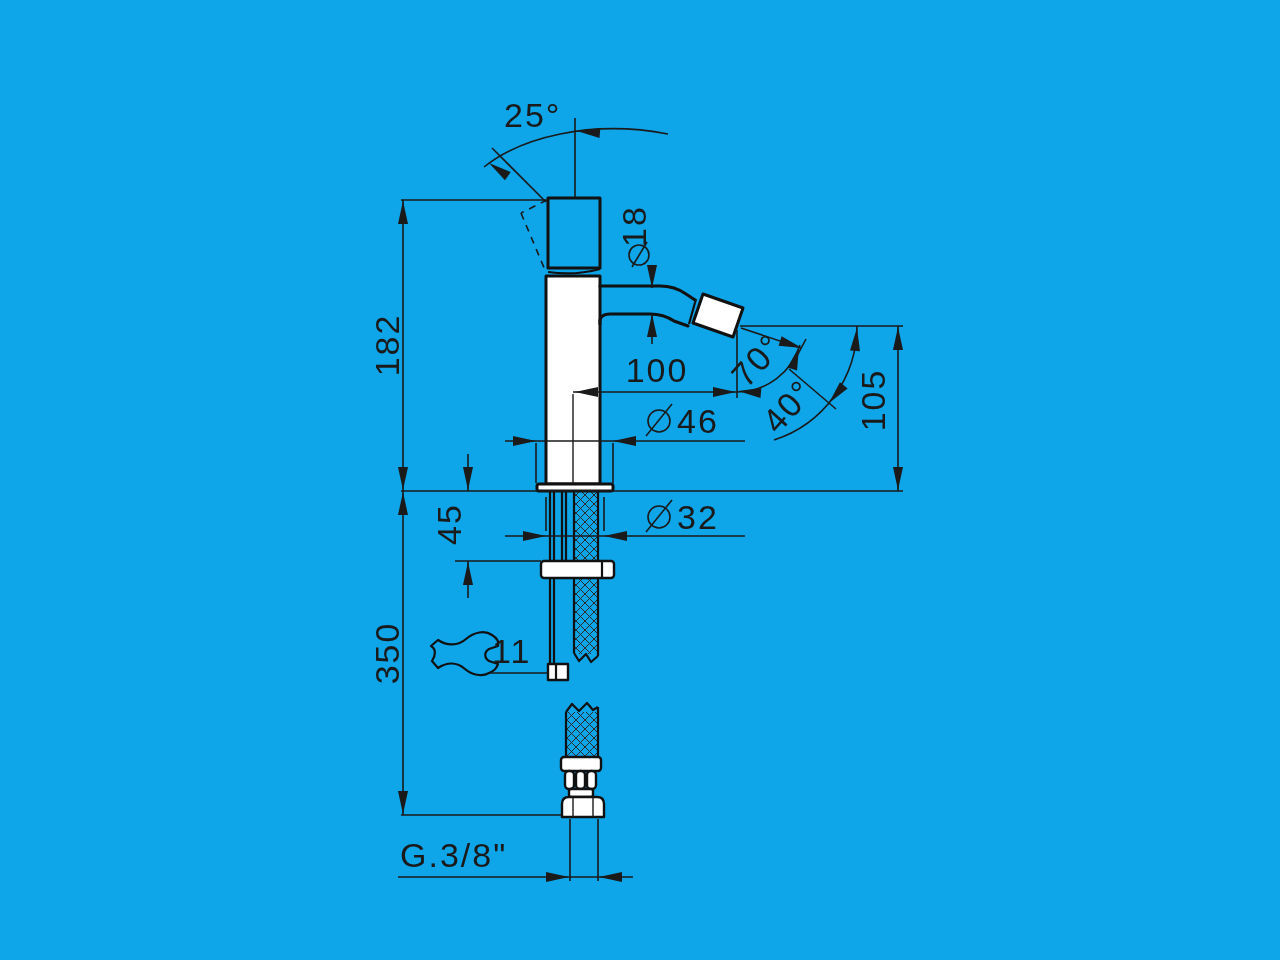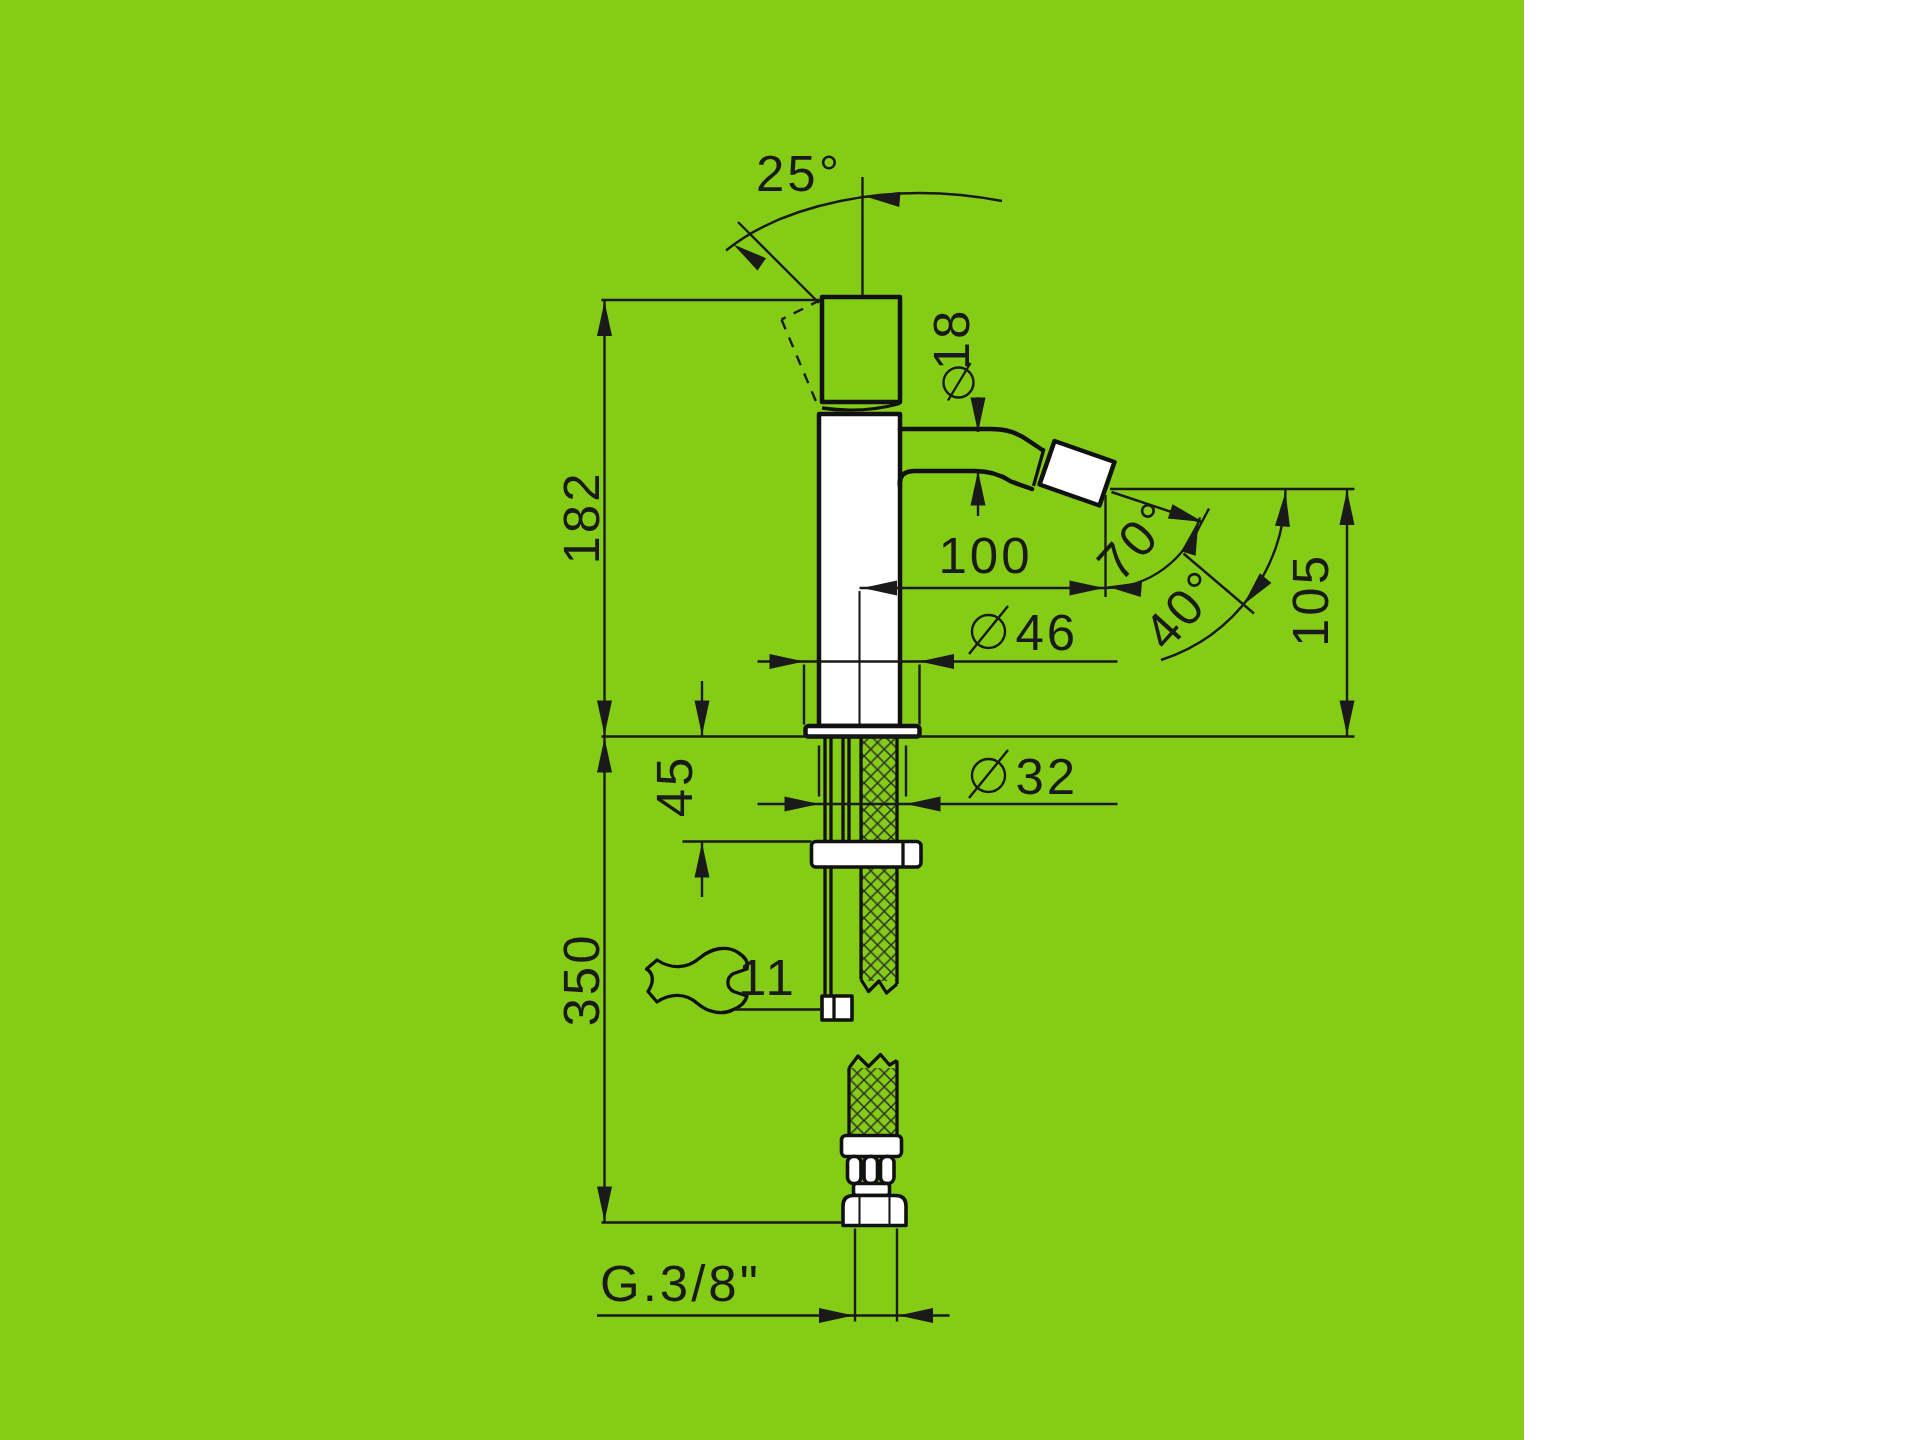--- a/index.html
+++ b/index.html
@@ -1,16 +1,16 @@
 <!DOCTYPE html>
 <html><head>
 <meta charset="utf-8">
 <style>
   html,body{margin:0;padding:0;background:#ffffff;}
-  .stage{position:relative;width:1016px;height:960px;background:#84cc16;overflow:hidden;
+  .stage{position:relative;width:1280px;height:960px;background:#0ea5e9;overflow:hidden;
          font-family:"Liberation Sans", sans-serif;}
   svg{display:block;}
   .obj{stroke:#111;fill:none;stroke-width:3;stroke-linejoin:round;stroke-linecap:round;}
   .obj2{stroke:#111;fill:none;stroke-width:2.2;stroke-linejoin:round;}
   .objf{stroke:#111;fill:#ffffff;stroke-width:3;stroke-linejoin:round;}
   .objf2{stroke:#111;fill:#ffffff;stroke-width:2.4;stroke-linejoin:round;}
   .dim{stroke:#1a1a1a;fill:none;stroke-width:1.6;}
   .dimthin{stroke:#1a1a1a;fill:none;stroke-width:1.4;}
   .dashed{stroke:#1a1a1a;fill:none;stroke-width:1.6;stroke-dasharray:7 6;}
   .ah{fill:#1a1a1a;stroke:none;}

